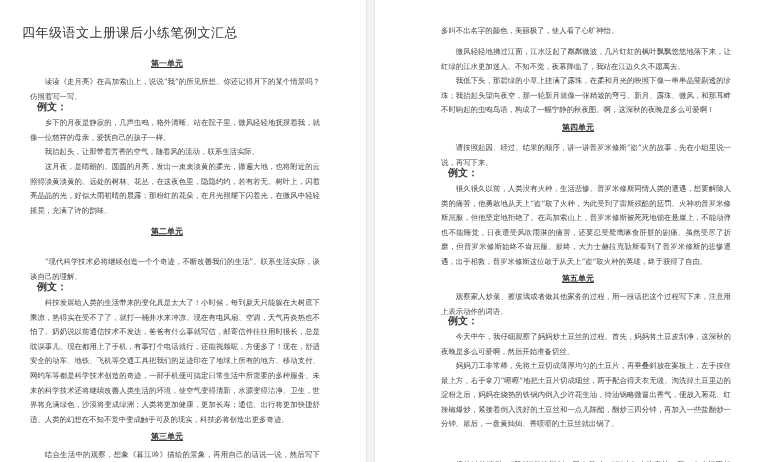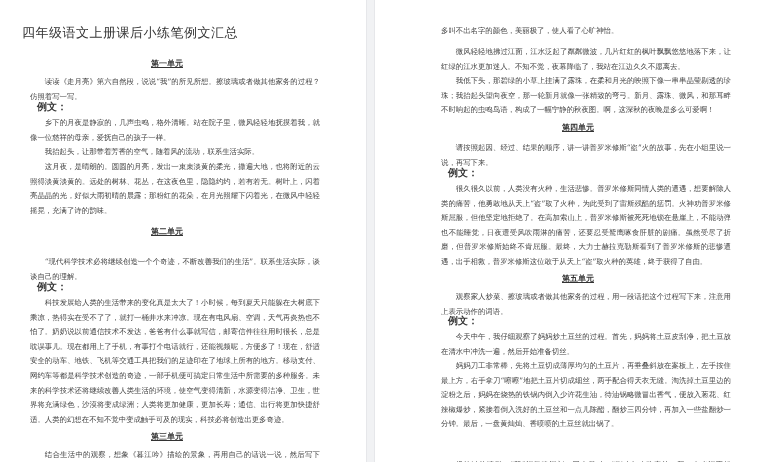--- a/index.html
+++ b/index.html
@@ -88,21 +88,21 @@
 </head>
 <body>
 
 <div class="viewer">
 
   <div class="page left">
     <div class="page-inner">
       <div class="doc-title" style="top:24px;">四年级语文上册课后小练笔例文汇总</div>
 
       <div class="unit-heading" style="top:58px;">第一单元</div>
-      <p class="para" style="top:70px;">读读《走月亮》第六自然段，说说“我”的所见所想。擦玻璃或者做其他家务的过程？仿照着写一写。</p>
+      <p class="para" style="top:70px;">读读《走月亮》在高加索山上，说说“我”的所见所想。你还记得月下的某个情景吗？仿照着写一写。</p>
       <div class="label" style="top:100px;">例文：</div>
       <p class="para" style="top:111px;">乡下的月夜是静寂的，几声虫鸣，格外清晰。站在院子里，微风轻轻地抚摸着我，就像一位慈祥的母亲，爱抚自己的孩子一样。</p>
       <p class="para" style="top:140px;">我抬起头，让那带着芳香的空气，随着风的流动，联系生活实际。</p>
       <p class="para" style="top:155px;">这月夜，是晴朗的。圆圆的月亮，发出一束束淡黄的柔光，撒遍大地，也将附近的云照得淡黄淡黄的。远处的树林、花丛，在这夜色里，隐隐约约，若有若无。树叶上，闪着亮晶晶的光，好似大雨初晴的晨露；那粉红的花朵，在月光照耀下闪着光，在微风中轻轻摇晃，充满了诗的韵味。</p>
 
       <div class="unit-heading" style="top:226px;">第二单元</div>
       <p class="para" style="top:250px;">“现代科学技术必将继续创造一个个奇迹，不断改善我们的生活”。联系生活实际，谈谈自己的理解。</p>
       <div class="label" style="top:280px;">例文：</div>
       <p class="para" style="top:291px;">科技发展给人类的生活带来的变化真是太大了！小时候，每到夏天只能躲在大树底下乘凉，热得实在受不了了，就打一桶井水来冲凉。现在有电风扇、空调，天气再炎热也不怕了。奶奶说以前通信技术不发达，爸爸有什么事就写信，邮寄信件往往用时很长，总是耽误事儿。现在都用上了手机，有事打个电话就行，还能视频呢，方便多了！现在，舒适安全的动车、地铁、飞机等交通工具把我们的足迹印在了地球上所有的地方。移动支付、网约车等都是科学技术创造的奇迹，一部手机便可搞定日常生活中所需要的多种服务。未来的科学技术还将继续改善人类生活的环境，使空气变得清新，水源变得洁净、卫生，世界将充满绿色，沙漠将变成绿洲；人类将更加健康，更加长寿；通信、出行将更加快捷舒适。人类的幻想在不知不觉中变成触手可及的现实，科技必将创造出更多奇迹。</p>
 
@@ -120,21 +120,21 @@
       <p class="para" style="top:69px;">我低下头，那碧绿的小草上挂满了露珠，在柔和月光的映照下像一串串晶莹剔透的珍珠；我抬起头望向夜空，那一轮新月就像一张精致的弯弓。新月、露珠、微风，和那耳畔不时响起的虫鸣鸟语，构成了一幅宁静的秋夜图。啊，这深秋的夜晚是多么可爱啊！</p>
 
       <div class="unit-heading" style="top:122px;">第四单元</div>
       <p class="para" style="top:136px;">请按照起因、经过、结果的顺序，讲一讲普罗米修斯“盗”火的故事，先在小组里说一说，再写下来。</p>
       <div class="label" style="top:166px;">例文：</div>
       <p class="para" style="top:177px;">很久很久以前，人类没有火种，生活悲惨。普罗米修斯同情人类的遭遇，想要解除人类的痛苦，他勇敢地从天上“盗”取了火种，为此受到了宙斯残酷的惩罚。火神劝普罗米修斯屈服，但他坚定地拒绝了。在高加索山上，普罗米修斯被死死地锁在悬崖上，不能动弹也不能睡觉，日夜遭受风吹雨淋的痛苦，还要忍受鹫鹰啄食肝脏的剧痛。虽然受尽了折磨，但普罗米修斯始终不肯屈服。最终，大力士赫拉克勒斯看到了普罗米修斯的悲惨遭遇，出手相救，普罗米修斯这位敢于从天上“盗”取火种的英雄，终于获得了自由。</p>
 
       <div class="unit-heading" style="top:273px;">第五单元</div>
       <p class="para" style="top:285px;">观察家人炒菜、擦玻璃或者做其他家务的过程，用一段话把这个过程写下来，注意用上表示动作的词语。</p>
       <div class="label" style="top:314px;">例文：</div>
-      <p class="para" style="top:325px;">今天中午，我仔细观察了妈妈炒土豆丝的过程。首先，妈妈将土豆皮刮净，把土豆放在清水中冲洗一遍，然后开始准备切丝。</p>
+      <p class="para" style="top:325px;">今天中午，我仔细观察了妈妈炒土豆丝的过程。首先，妈妈将土豆皮刮净，这深秋的夜晚是多么可爱啊，然后开始准备切丝。</p>
       <p class="para" style="top:354px;">妈妈刀工非常棒，先将土豆切成薄厚均匀的土豆片，再垂叠斜放在案板上，左手按住最上方，右手拿刀“嚓嚓”地把土豆片切成细丝，两手配合得天衣无缝。淘洗掉土豆里边的淀粉之后，妈妈在烧热的铁锅内倒入少许花生油，待油锅略微冒出香气，便放入葱花、红辣椒爆炒，紧接着倒入洗好的土豆丝和一点儿陈醋，翻炒三四分钟，再加入一些盐翻炒一分钟。最后，一盘黄灿灿、香喷喷的土豆丝就出锅了。</p>
 
       <div class="unit-heading" style="top:465px;margin-top:28px;">第六单元</div>
       <p class="para" style="top:453px;">提炼过的情形，“我”记忆犹深刻。回来后对，“刚才怎么确定的，我一点也记不起来”。</p>
     </div>
   </div>
 
 </div>
 
 </body></html>

